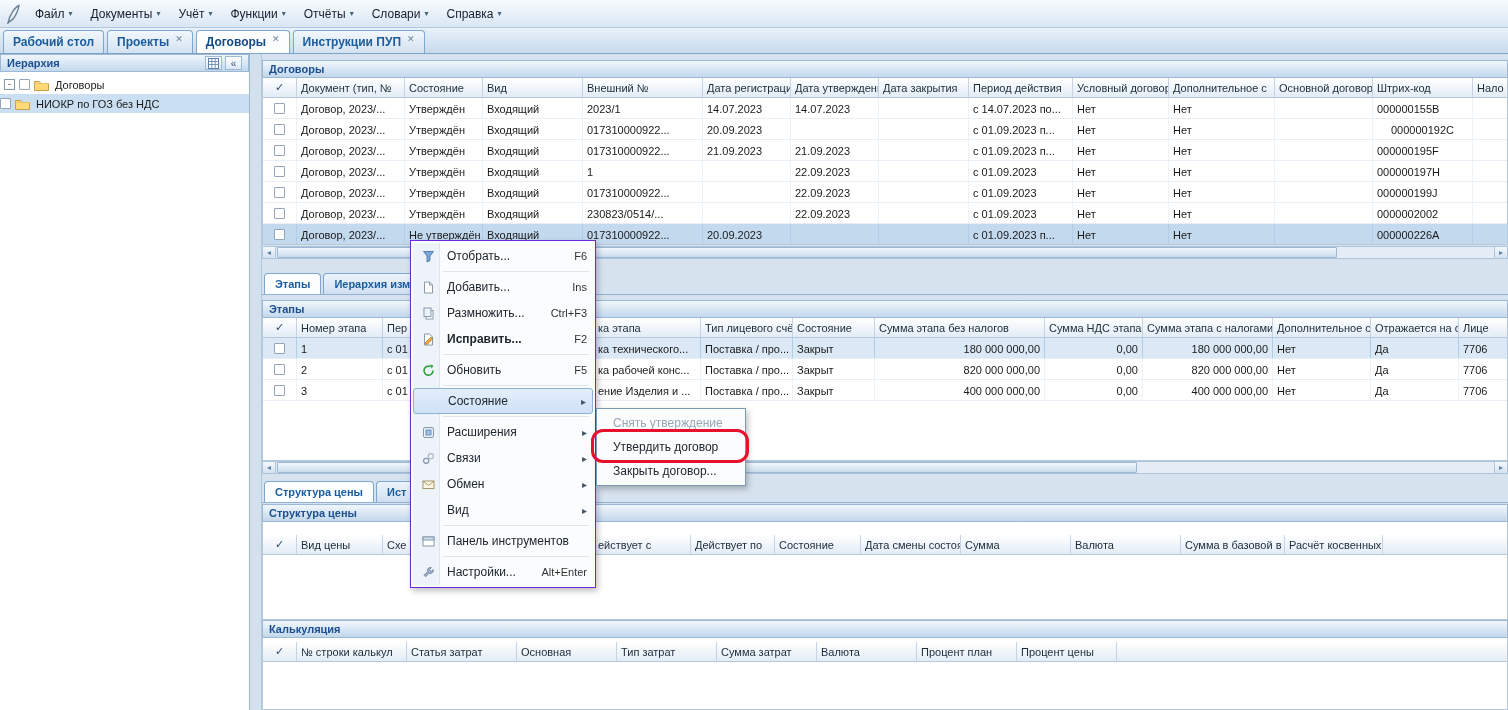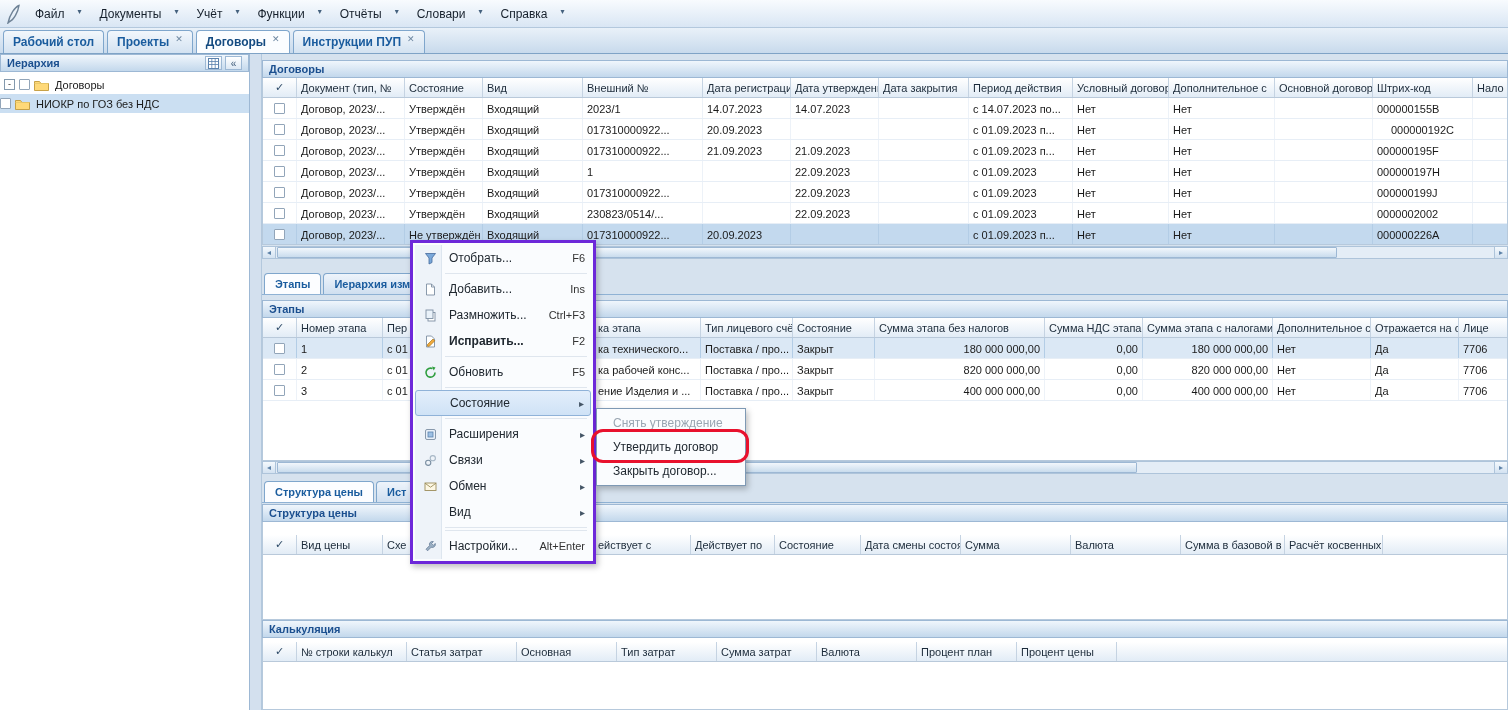--- a/index.html
+++ b/index.html
@@ -4,21 +4,21 @@
 <style>
   *{margin:0;padding:0;box-sizing:border-box;}
   html,body{width:1508px;height:710px;}
   body{font-family:"Liberation Sans",sans-serif;font-size:11px;color:#1a1a1a;background:#cfdcea;overflow:hidden;}
   .app{position:relative;width:1508px;height:710px;background:#cfdcea;}
 
   
   .menubar{position:absolute;left:0;top:0;width:1508px;height:28px;display:flex;align-items:center;background:linear-gradient(#f8fbfe,#d9e6f4);border-bottom:1px solid #b3c8dd;}
   .logo{width:26px;text-align:center;display:inline-flex;justify-content:center;}
   .mb-items{display:flex;align-items:center;}
-  .mb-item{display:flex;align-items:flex-start;gap:13px;padding:4px 9px;font-size:12px;color:#16202c;cursor:default;}
+  .mb-item{display:flex;align-items:center;gap:4px;padding:4px 9px;font-size:12px;color:#16202c;cursor:default;}
   .mb-caret{font-size:8px;color:#44617e;}
 
   
   .tabbar{position:absolute;left:0;top:28px;width:1508px;height:26px;background:linear-gradient(#e9f1f9,#c8daec);border-bottom:1px solid #7fa3c6;display:flex;align-items:flex-end;padding-left:3px;}
   .tab{display:flex;align-items:center;gap:6px;height:23px;padding:0 9px;margin-right:3px;border:1px solid #7fa6cc;border-bottom:none;border-radius:4px 4px 0 0;background:linear-gradient(#f2f7fc,#d3e2f1);color:#1a5c9e;font-weight:bold;font-size:12px;}
   .tab.active{background:#fbfdff;color:#134a80;}
   .tab-close{font-size:9px;color:#6d87a1;font-weight:normal;position:relative;top:-3px;}
 
   
   .sidebar{position:absolute;left:0;top:54px;width:250px;height:656px;background:#fff;border-right:1px solid #9db8d4;}
@@ -74,21 +74,21 @@
   .sb-thumb{position:absolute;top:0;height:11px;background:linear-gradient(#f2f7fc,#c9dced);border:1px solid #9db8d4;border-radius:1px;}
   .sb-thumb1{left:1px;width:1060px;}
   .sb-thumb2{left:1px;width:860px;}
 
   
   .subtabs{position:absolute;left:0;width:1246px;height:23px;display:flex;align-items:flex-end;padding-left:2px;border-bottom:1px solid #8fb2d4;}
   .subtab{height:21px;padding:4px 10px 0;margin-right:2px;border:1px solid #7fa6cc;border-bottom:none;border-radius:4px 4px 0 0;background:linear-gradient(#eef4fb,#cfdff0);color:#1a5c9e;font-weight:bold;font-size:11px;white-space:nowrap;}
   .subtab.active{background:#fcfdff;}
 
   
-  .context-menu{position:absolute;left:410px;top:240px;width:186px;background:#fafcfe;border:3px solid #6d28d9;box-shadow:2px 3px 6px rgba(0,0,0,.25);padding:2px;z-index:10;}
+  .context-menu{position:absolute;left:410px;top:240px;width:186px;background:#fafcfe;border:1px solid #6d28d9;box-shadow:2px 3px 6px rgba(0,0,0,.25);padding:2px;z-index:10;}
   .context-menu::before{content:"";position:absolute;left:2px;top:2px;bottom:2px;width:26px;background:#eef3f9;border-right:1px solid #dde6ef;}
   .menu-row{position:relative;display:flex;align-items:center;height:26px;padding:0 6px 0 2px;font-size:12px;color:#202830;}
   .menu-ic{width:26px;text-align:center;flex:none;z-index:1;display:inline-flex;justify-content:center;}
   .menu-lab{flex:1;padding-left:6px;white-space:nowrap;}
   .menu-right{flex:none;font-size:11px;color:#333;padding-left:10px;}
   .menu-right.arrow{font-size:10px;color:#445566;}
   .menu-row.bold .menu-lab{font-weight:bold;}
   .menu-row.hl{background:linear-gradient(#e3eefb,#cfe2f6);border:1px solid #8fb2d8;border-radius:3px;}
   .menu-row.disabled{color:#9aa6b2;}
   .menu-sep{height:1px;background:#dfe6ee;margin:2px 4px 2px 30px;}
@@ -571,20 +571,30 @@
         </span>
         <span class="menu-lab">Обмен</span>
         <span class="menu-right arrow">▸</span>
       </div>
       <div class="menu-row">
         <span class="menu-ic"></span>
         <span class="menu-lab">Вид</span>
         <span class="menu-right arrow">▸</span>
       </div>
       <div class="menu-sep"></div>
+      <div class="menu-row">
+        <span class="menu-ic">
+          <svg width="13" height="13" viewBox="0 0 13 13">
+            <rect x="1" y="2" width="11" height="9" fill="#ffffff" stroke="#7d8fa3" stroke-width="0.9"></rect>
+            <rect x="1" y="2" width="11" height="3" fill="#cfe0f2" stroke="#7d8fa3" stroke-width="0.9"></rect>
+          </svg>
+        </span>
+        <span class="menu-lab">Панель инструментов</span>
+        <span class="menu-right"></span>
+      </div>
       <div class="menu-sep"></div>
       <div class="menu-row">
         <span class="menu-ic">
           <svg width="13" height="13" viewBox="0 0 13 13">
             <path d="M11.2 3.4a3 3 0 0 1-4 3.8L3.6 10.8 2 9.2l3.6-3.6a3 3 0 0 1 3.8-4L7.6 3.4l2 2z" fill="#9bb0c4" stroke="#5d7490" stroke-width="0.7"></path>
           </svg>
         </span>
         <span class="menu-lab">Настройки...</span>
         <span class="menu-right">Alt+Enter</span>
       </div>

